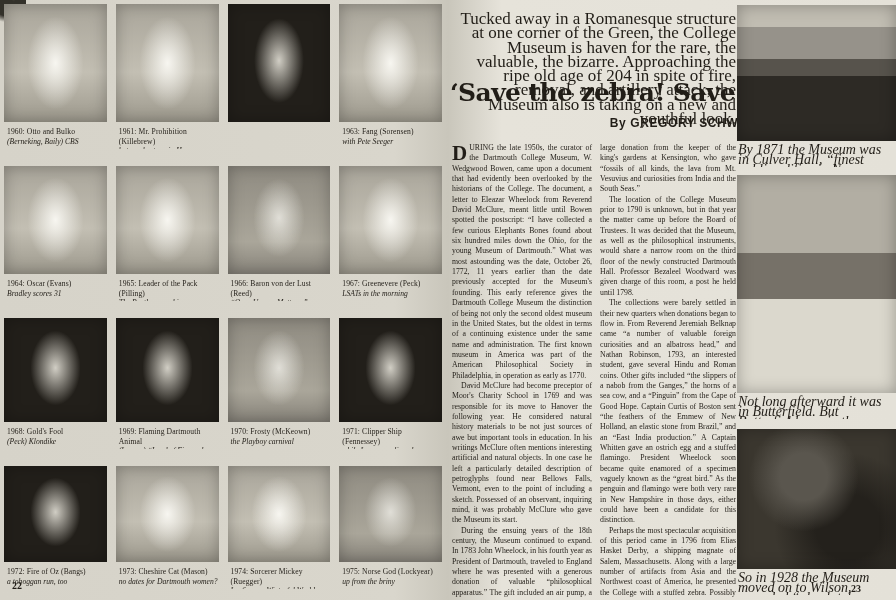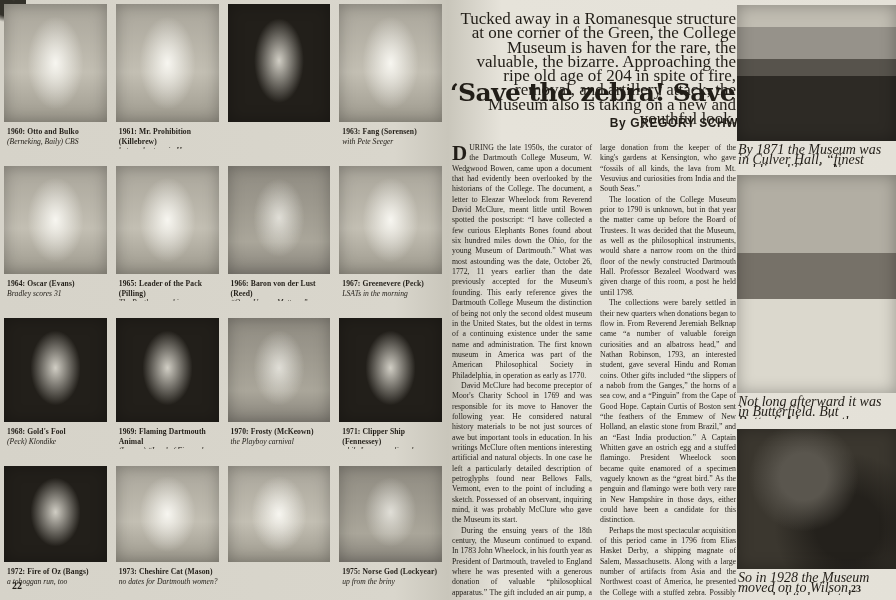--- a/index.html
+++ b/index.html
@@ -18,21 +18,21 @@
   .cell{flex:1;min-width:0;}
   .photo{width:100%;box-shadow:inset 0 0 16px rgba(0,0,0,.28);}
   .row1 .photo{height:118px;} .row2 .photo{height:108px;} .row3 .photo{height:104px;} .row4 .photo{height:96px;}
   [data-tone="light"]{background:radial-gradient(ellipse 40% 58% at 50% 50%, rgba(252,251,246,.92), rgba(252,251,246,0) 68%),linear-gradient(180deg,#a9a59a 0%,#c3bfb3 58%,#9c988c 100%);}
   [data-tone="mid"]{background:radial-gradient(ellipse 38% 55% at 50% 48%, rgba(245,244,238,.75), rgba(245,244,238,0) 66%),linear-gradient(180deg,#8f8b81 0%,#aaa69a 70%,#87837a 100%);}
   [data-tone="dark"]{background:radial-gradient(ellipse 38% 56% at 50% 48%, rgba(233,230,220,.88), rgba(233,230,220,0) 64%),#221f1a;}
   [data-tone="split"]{background:linear-gradient(180deg,#c1bdb2 0 16%,#96928a 16% 40%,#57534c 40% 52%,#2d2a25 52% 100%);}
   [data-tone="winter"]{background:linear-gradient(180deg,#b2aea3 0 36%,#767168 36% 57%,#dbd8cd 57% 100%);}
   [data-tone="ivy"]{background:radial-gradient(circle at 42% 34%, #5a564e 0 18%, transparent 42%),radial-gradient(circle at 70% 70%, #24211c 0 22%, transparent 50%),#3b372f;}
   .cap{margin:0;padding:5px 1px 0 3px;font-size:7.6px;line-height:9.6px;height:22px;overflow:hidden;}
-  .cap1{display:block;font-weight:bold;letter-spacing:.1px;}
+  .cap1{display:block;font-weight:normal;letter-spacing:.1px;}
   .cap2{display:block;font-style:italic;}
   .pagenum{position:absolute;font-size:10px;font-weight:bold;}
   .pn-left{left:12px;top:580px;}
   .pn-right{left:401px;top:583px;}
 
   
   .intro{position:absolute;left:6px;top:12px;width:280px;text-align:right;font-size:17px;line-height:14.3px;}
   .title{position:absolute;left:0;top:78px;width:316px;margin:0;text-align:center;
          font-family:"DejaVu Serif", serif;font-weight:700;font-size:25px;letter-spacing:-.6px;white-space:nowrap;}
   .byline{position:absolute;left:2px;top:116px;width:312px;text-align:right;
@@ -157,20 +157,24 @@
         </figure>
         <figure class="cell" style="margin:0">
           <div class="photo" data-tone="light"></div>
           <figcaption class="cap">
             <span class="cap1">1973: Cheshire Cat (Mason)</span>
             <span class="cap2">no dates for Dartmouth women?</span>
           </figcaption>
         </figure>
         <figure class="cell" style="margin:0">
           <div class="photo" data-tone="light"></div>
+          <figcaption class="cap">
+            <span class="cap1">1974: Sorcerer Mickey (Ruegger)</span>
+            <span class="cap2">Icy fingers, Winterful World</span>
+          </figcaption>
         </figure>
         <figure class="cell" style="margin:0">
           <div class="photo" data-tone="mid"></div>
           <figcaption class="cap">
             <span class="cap1">1975: Norse God (Lockyear)</span>
             <span class="cap2">up from the briny</span>
           </figcaption>
         </figure>
       </div>
 

